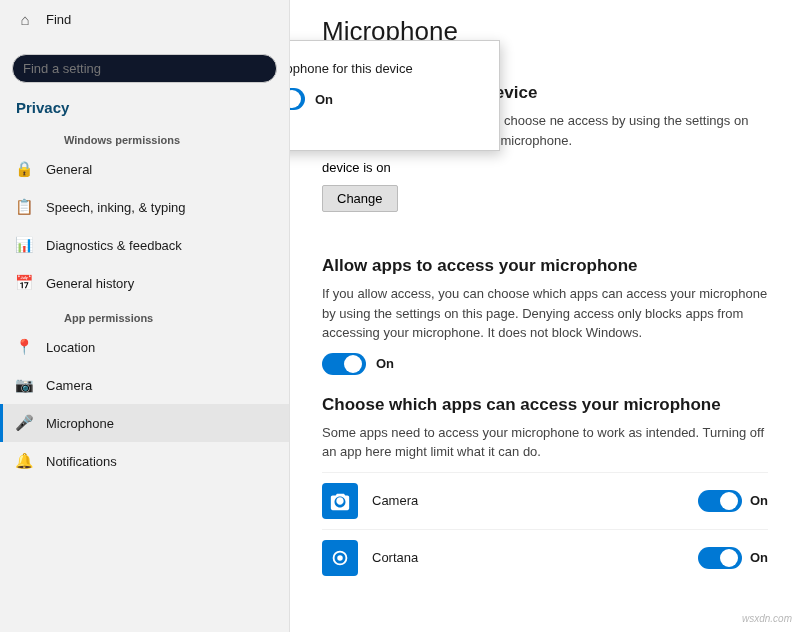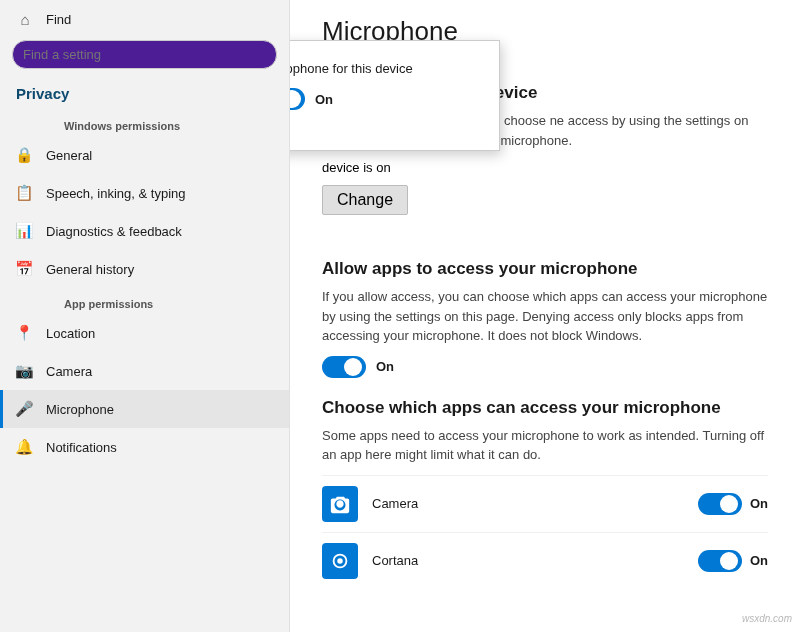--- a/index.html
+++ b/index.html
@@ -26,22 +26,22 @@
 
     .sidebar-home {
       display: flex;
       align-items: center;
       padding: 12px 16px;
       gap: 12px;
       cursor: pointer;
     }
 
     .search-box {
-      margin: 2px 12px 12px 12px;
-      background: #4c1d95;
+      margin: 16px 12px 12px 12px;
+      background: #0f172a;
       border: 1px solid #ccc;
       border-radius: 14px;
       padding: 6px 10px;
       font-size: 13px;
       color: #888;
       cursor: text;
     }
 
     .sidebar-title {
       font-size: 15px;
@@ -120,21 +120,21 @@
     .device-on-text {
       font-size: 13px;
       color: #000000;
       margin-bottom: 10px;
     }
 
     .change-btn {
       background: #e0e0e0;
       border: 1px solid #bbb;
       padding: 5px 14px;
-      font-size: 16px;
+      font-size: 13px;
       cursor: pointer;
       border-radius: 2px;
       margin-bottom: 24px;
     }
 
     
     .toggle-row {
       display: flex;
       align-items: center;
       gap: 10px;

